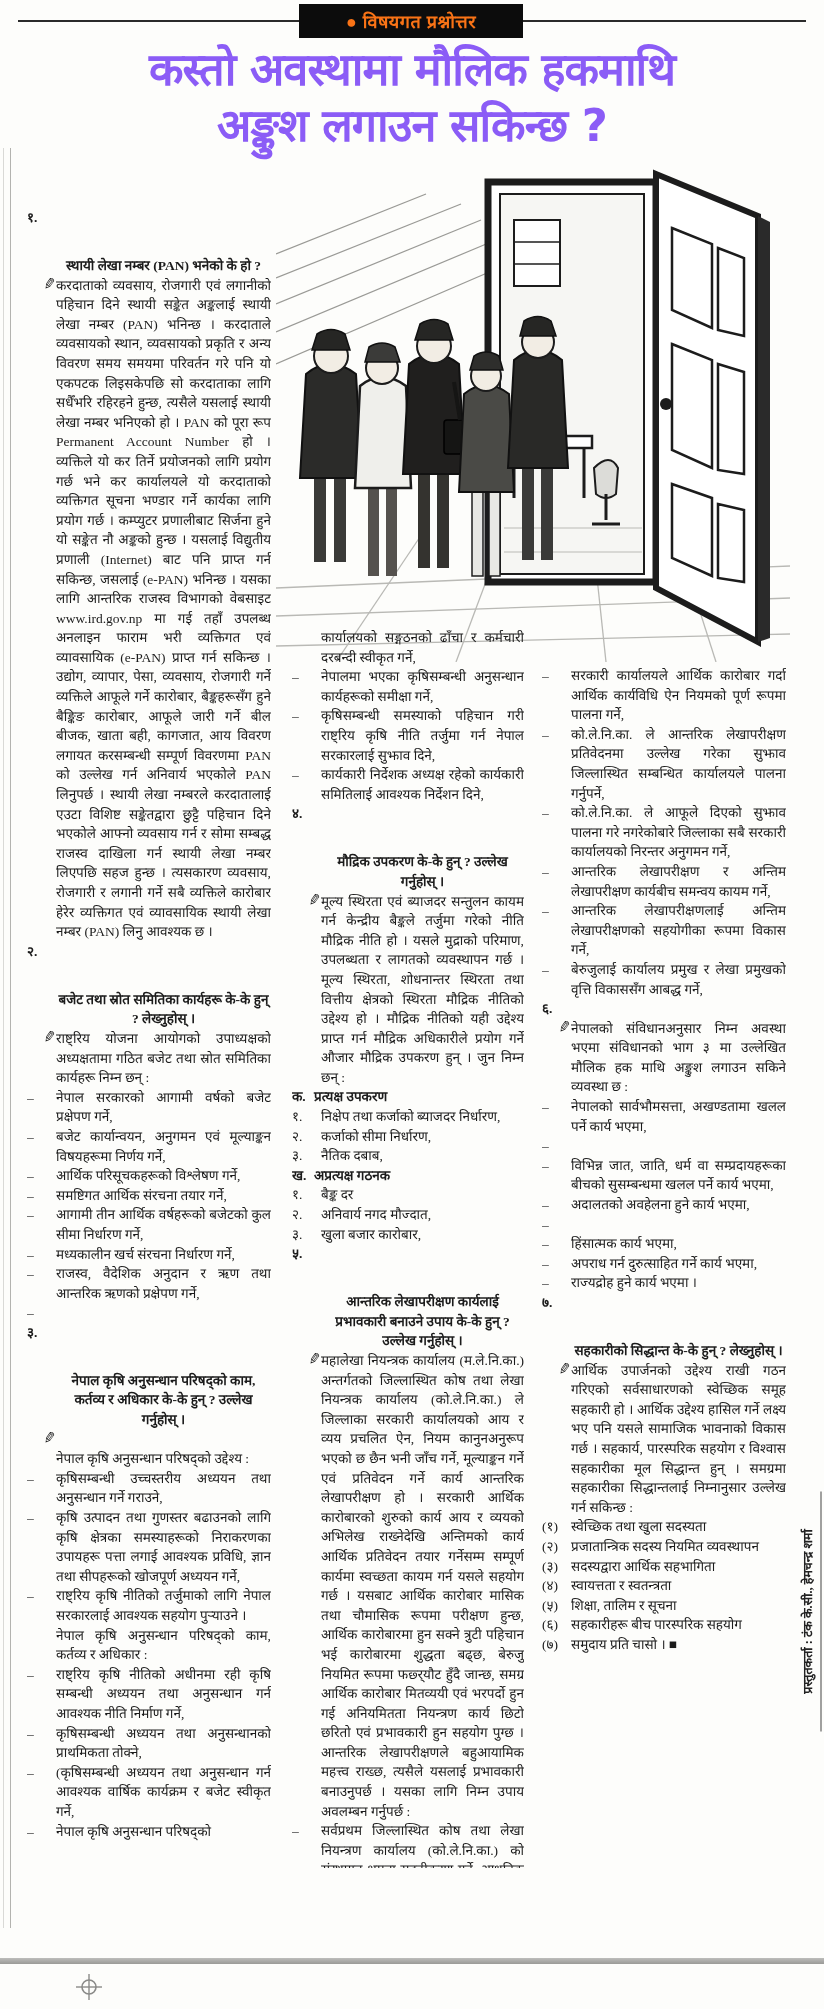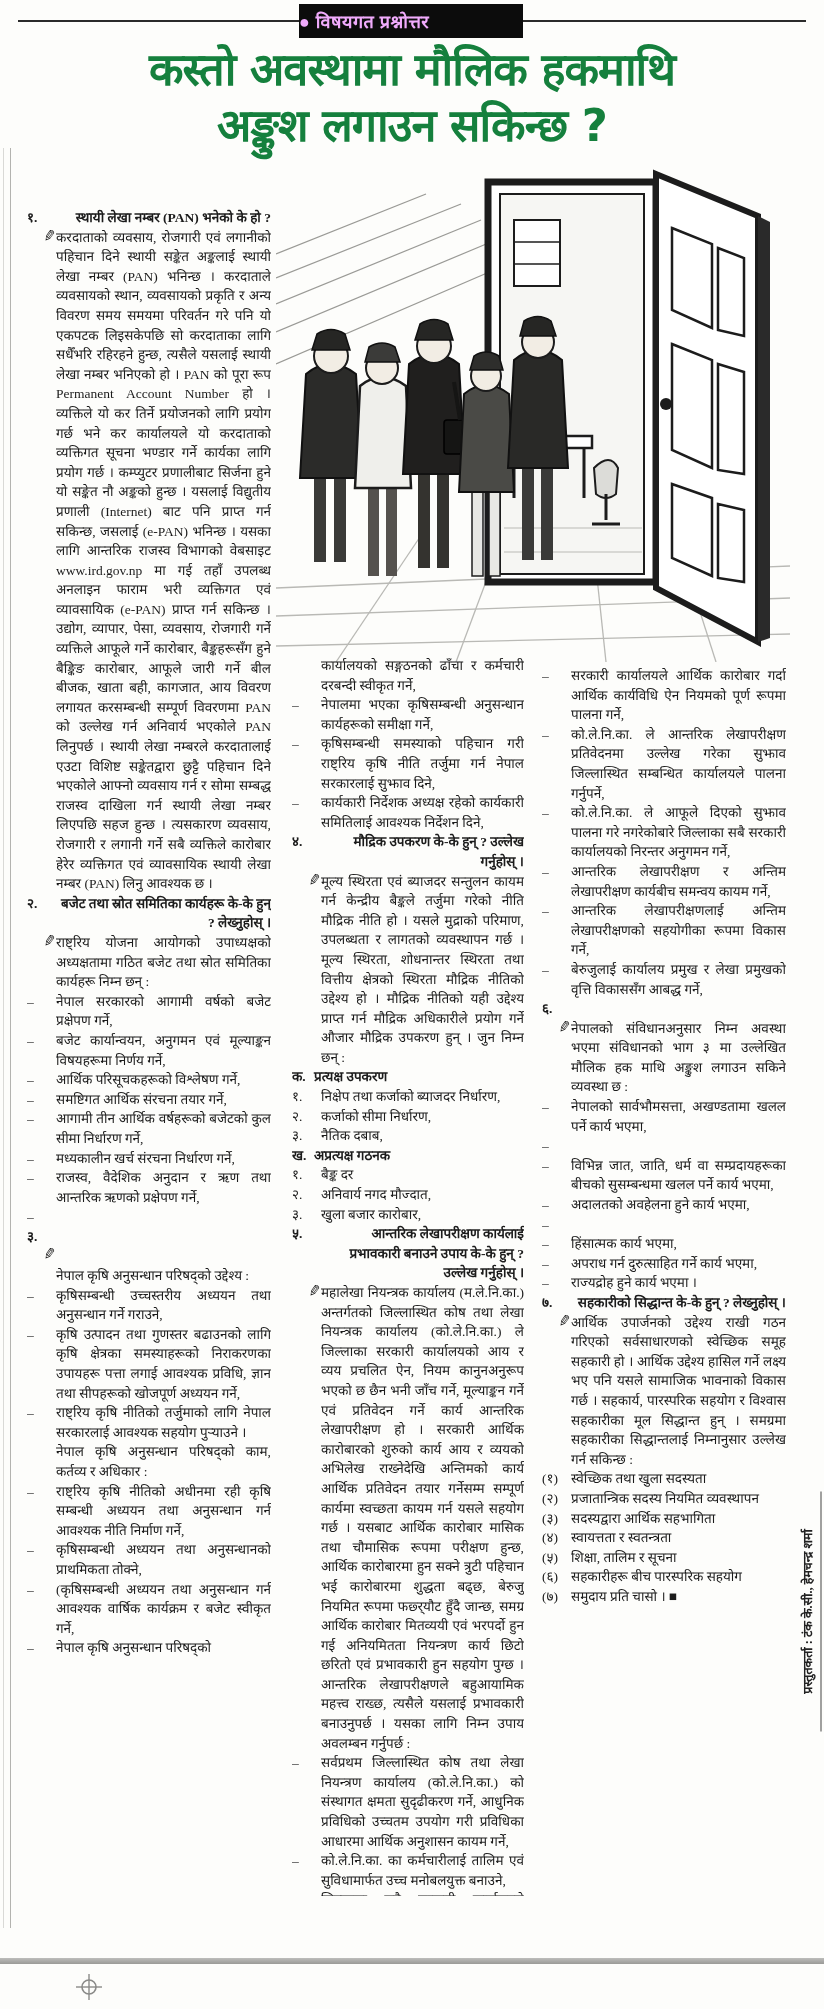--- a/index.html
+++ b/index.html
@@ -6,46 +6,46 @@
   .page{
     position:relative; width:824px; height:2009px; margin:0 auto;
     background:#fdfdfb; overflow:hidden;
     font-family:"Liberation Serif","DejaVu Serif",serif;
     color:#1b1b1b;
   }
   
   .kicker-rule{position:absolute;left:18px;top:20px;width:788px;height:2px;background:#2b2b2b;}
   .kicker-box{
     position:absolute;left:299px;top:4px;width:224px;height:34px;
-    background:#0c0c0c;color:#f0abfc;display:flex;align-items:center;justify-content:flex-start;
+    background:#0c0c0c;color:#f97316;display:flex;align-items:center;justify-content:center;
     font-family:"Liberation Sans","DejaVu Sans",sans-serif;font-weight:700;font-size:18px;
     letter-spacing:.5px;
   }
   .headline{
     position:absolute;left:20px;top:42px;width:784px;text-align:center;
     font-family:"DejaVu Sans","Liberation Sans",sans-serif;
-    font-weight:900;font-size:45px;line-height:56px;color:#15803d;
+    font-weight:900;font-size:45px;line-height:56px;color:#8b5cf6;
     letter-spacing:-1px;
   }
   
   .edge-line-1{position:absolute;left:3px;top:148px;width:1px;height:1780px;background:#d9d9d6;}
   .edge-line-2{position:absolute;left:10px;top:148px;width:1px;height:1780px;background:#b3b3af;}
   
   .col{
     position:absolute;overflow:hidden;
     font-size:13.5px;line-height:19.6px;text-align:justify;
   }
   .col1{left:27px;top:208px;width:244px;height:1722px;}
-  .col2{left:292px;top:656px;width:232px;height:1240px;}
+  .col2{left:292px;top:628px;width:232px;height:1240px;}
   .col3{left:542px;top:666px;width:244px;height:1060px;}
   .block{display:flex;align-items:flex-start;}
   .block .marker{flex:0 0 29px;white-space:nowrap;}
   .block .btext{flex:1;text-align:justify;}
   .block.question{font-weight:700;}
-  .block.question .btext{text-align:right;}
+  .block.question .btext{text-align:center;margin-top:48px;}
   .block.subhead{font-weight:700;}
   .block.subhead .marker{flex:0 0 22px;}
   .block.cont{padding-left:29px;}
   .block.plain{padding-left:29px;align-items:center;}
   .marker.pen{
     font-family:"DejaVu Sans","Liberation Sans",sans-serif;
     font-size:15px;transform:scaleX(-1) rotate(8deg);transform-origin:center;
     color:#222;
   }
   
@@ -218,20 +218,21 @@
       </div>
       <div class="block dash">
         <span class="marker">–</span>
         <span class="btext">राजस्व, वैदेशिक अनुदान र ऋण तथा आन्तरिक ऋणको प्रक्षेपण गर्ने,</span>
       </div>
       <div class="block dash">
         <span class="marker">–</span>
       </div>
       <div class="block question">
         <span class="marker">३.</span>
+        <span class="btext">नेपाल कृषि अनुसन्धान परिषद्को काम, कर्तव्य र अधिकार के-के हुन् ? उल्लेख गर्नुहोस् ।</span>
       </div>
       <div class="block answer">
         <span class="marker pen">✎</span>
       </div>
       <div class="block plain">
         <span class="btext">नेपाल कृषि अनुसन्धान परिषद्को उद्देश्य :</span>
       </div>
       <div class="block dash">
         <span class="marker">–</span>
         <span class="btext">कृषिसम्बन्धी उच्चस्तरीय अध्ययन तथा अनुसन्धान गर्ने गराउने,</span>

